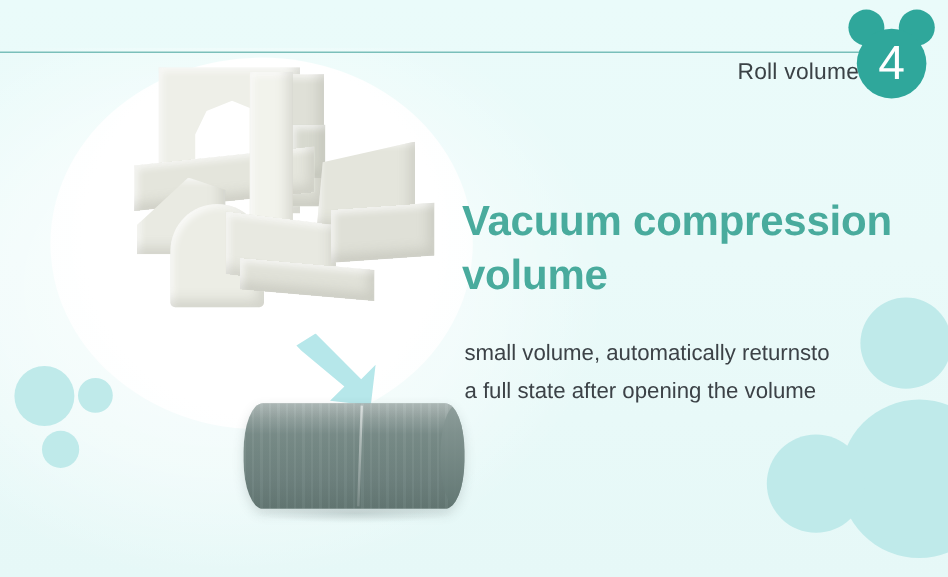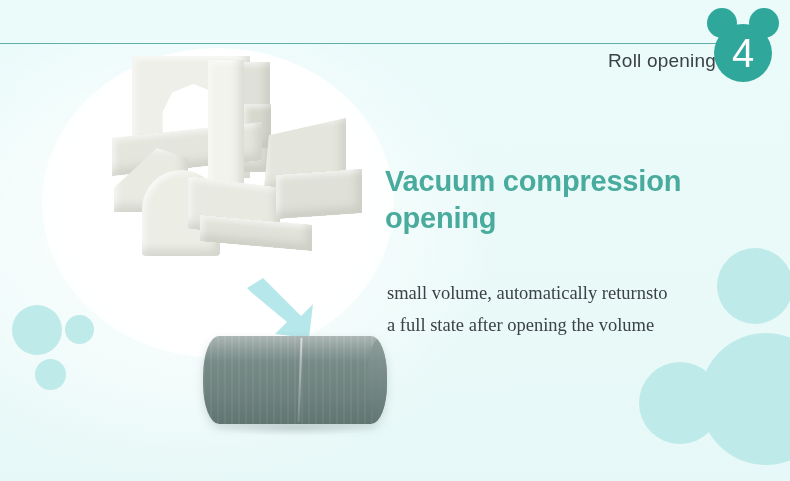--- a/index.html
+++ b/index.html
@@ -192,56 +192,55 @@
     border-radius: 50%;
     background: radial-gradient(ellipse at center, rgba(120,140,140,.22), rgba(120,140,140,0) 70%);
   }
 
   
   .title {
     position: absolute;
     left: 385px;
     top: 163px;
     width: 400px;
-    font-size: 29px;
+    font-size: 35px;
     font-weight: bold;
     line-height: 1.28;
     color: #49ab9d;
     letter-spacing: -0.2px;
   }
   .subtitle {
     position: absolute;
     left: 387px;
     top: 278px;
     width: 370px;
     font-size: 18.5px;
     line-height: 1.72;
     color: #3c4247;
-    font-family: Liberation Serif, serif;
   }
 </style>
 </head>
 <body>
 
 <div id="banner">
 
   <div class="bg-base"></div>
   <div class="bg-wash"></div>
 
   <div class="bubble" style="left:12px; top:305px; width:50px; height:50px;"></div>
   <div class="bubble" style="left:65px; top:315px; width:29px; height:29px;"></div>
   <div class="bubble" style="left:35px; top:359px; width:31px; height:31px;"></div>
 
   <div class="bubble" style="left:717px; top:248px; width:76px; height:76px;"></div>
   <div class="bubble" style="left:700px; top:333px; width:132px; height:132px;"></div>
   <div class="bubble" style="left:639px; top:362px; width:82px; height:82px;"></div>
 
   <div class="header-rule"></div>
 
-  <div class="header-label">Roll opening</div>
+  <div class="header-label">Roll volume</div>
 
   <div class="badge">
     <div class="ear ear-l"></div>
     <div class="ear ear-r"></div>
     <div class="head"></div>
     <div class="num">4</div>
   </div>
 
   <div class="photo-disc"></div>
 
@@ -284,21 +283,21 @@
 
   <div class="roll-shadow"></div>
   <div class="roll">
     <div class="ribs"></div>
     <div class="seam"></div>
     <div class="cap"></div>
   </div>
 
   <div class="title">
     <div>Vacuum compression</div>
-    <div>opening</div>
+    <div>volume</div>
   </div>
 
   <div class="subtitle">
     <div>small volume, automatically returnsto</div>
     <div>a full state after opening the volume</div>
   </div>
 
 </div>
 
 </body></html>

